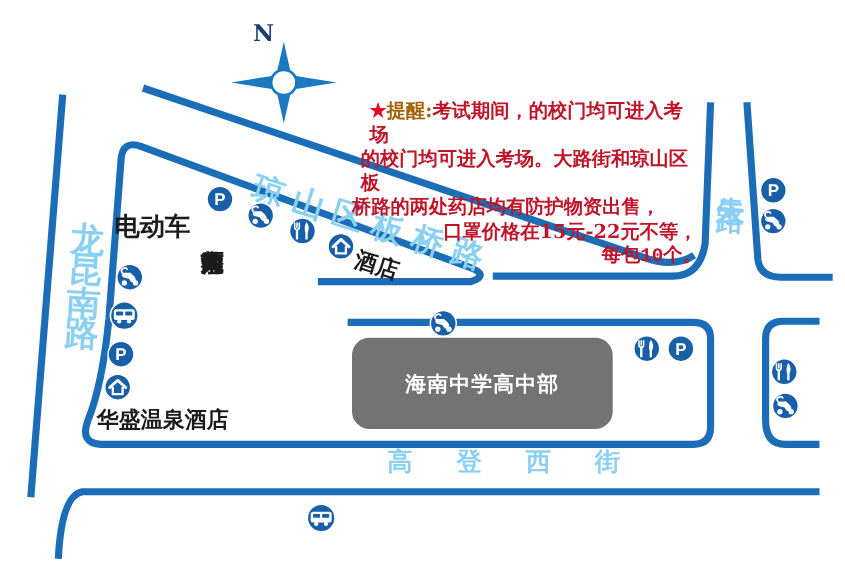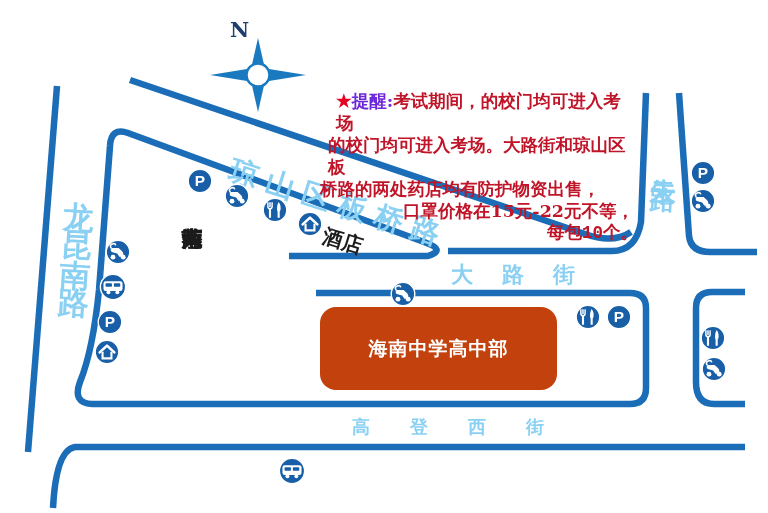--- a/index.html
+++ b/index.html
@@ -12,32 +12,32 @@
        font-family:"Liberation Sans",sans-serif;}
   
   .road-lbl{position:absolute;color:#8ad0f3;font-weight:bold;white-space:nowrap;
             font-family:"DejaVu Serif",serif;}
   .vert{writing-mode:vertical-rl;text-orientation:upright;}
   
   .ic{position:absolute;width:27px;height:27px;transform:translate(-50%,-50%);}
   .ic.big{width:29px;height:29px;}
   
   #school{position:absolute;left:320px;top:307px;width:237px;height:83px;border-radius:16px;
-          background:#c2410c;display:flex;align-items:center;justify-content:center;}
+          background:#737373;display:flex;align-items:center;justify-content:center;}
   #school span{color:#fff;font-weight:bold;font-size:19px;letter-spacing:1px;}
   
   #reminder{position:absolute;left:320px;top:90px;width:318px;font-size:17.5px;line-height:22px;
             color:#c01428;font-family:"DejaVu Serif",serif;font-weight:600;}
   #reminder .r1{text-align:left;padding-left:16px;}
   #reminder .r2{text-align:left;padding-left:8px;}
   #reminder .r3{text-align:left;}
   #reminder .r4{text-align:right;padding-right:4px;}
   #reminder .r5{text-align:right;font-family:Liberation Mono, monospace;}
   #reminder .star{color:#e60023;}
-  #reminder .rlabel{color:#6d28d9;font-weight:bold;}
+  #reminder .rlabel{color:#a16207;font-weight:bold;}
   #n-letter{position:absolute;left:230px;top:17px;font-size:21px;font-weight:bold;
             color:#1d3e70;font-family:"DejaVu Serif",serif;}
 </style>
 </head>
 <body>
 
 <div id="stage">
 
   <svg width="0" height="0" style="position:absolute" aria-hidden="true">
     <defs>
@@ -96,36 +96,37 @@
     <circle cx="50" cy="39" r="11.5" fill="#fff" stroke="#1a7ac0" stroke-width="2.4"></circle>
   </svg>
   <div id="n-letter">N</div>
 
   <div id="school">
     <span>海南中学高中部</span>
   </div>
 
   <div class="road-lbl vert" style="left:57px;top:176px;font-size:31px;letter-spacing:29px;transform:rotate(3.5deg)">龙昆南路</div>
   <div class="road-lbl" style="left:230px;top:150px;font-size:29px;letter-spacing:9px;transform:rotate(17.5deg);transform-origin:left center">琼山区板桥路</div>
-  <div class="road-lbl" style="left:451px;top:260px;font-size:22px;letter-spacing:29px">大路街</div>
-  <div class="road-lbl" style="left:352px;top:415px;font-size:18px;letter-spacing:40px">高登西街</div>
+  <div class="road-lbl" style="left:352px;top:404px;font-size:23px;letter-spacing:40px">高登西街</div>
   <div class="road-lbl vert" style="left:648px;top:158px;font-size:26px;letter-spacing:4px;transform:rotate(3deg)">朱云路</div>
 
   <div id="reminder">
     <div class="r1"><span class="star">★</span><span class="rlabel">提醒:</span><span>考试期间，的校门均可进入考场</span></div>
     <div class="r2">的校门均可进入考场。大路街和琼山区板</div>
     <div class="r3">桥路的两处药店均有防护物资出售，</div>
     <div class="r4">口罩价格在15元-22元不等，</div>
     <div class="r5">每包10个。</div>
   </div>
 
   <div class="lbl" style="left:104px;top:194px;font-size:23px;line-height:25px">
+    <div>电动车</div>
   </div>
   <div class="lbl vert" style="left:178px;top:211px;font-size:21px;font-weight:600">海南师范大学</div>
   <div class="lbl" style="left:323px;top:221px;font-size:20.5px;transform:rotate(17deg);transform-origin:left center">酒店</div>
+  <div class="lbl" style="left:88px;top:368px;font-size:20px">华盛温泉酒店</div>
 
   <svg class="ic" style="left:200px;top:181px">
       <use href="#i-p"></use>
     </svg>
   <svg class="ic" style="left:237px;top:196px">
       <use href="#i-scooter"></use>
     </svg>
   <svg class="ic" style="left:275px;top:210px">
       <use href="#i-fork"></use>
     </svg>

